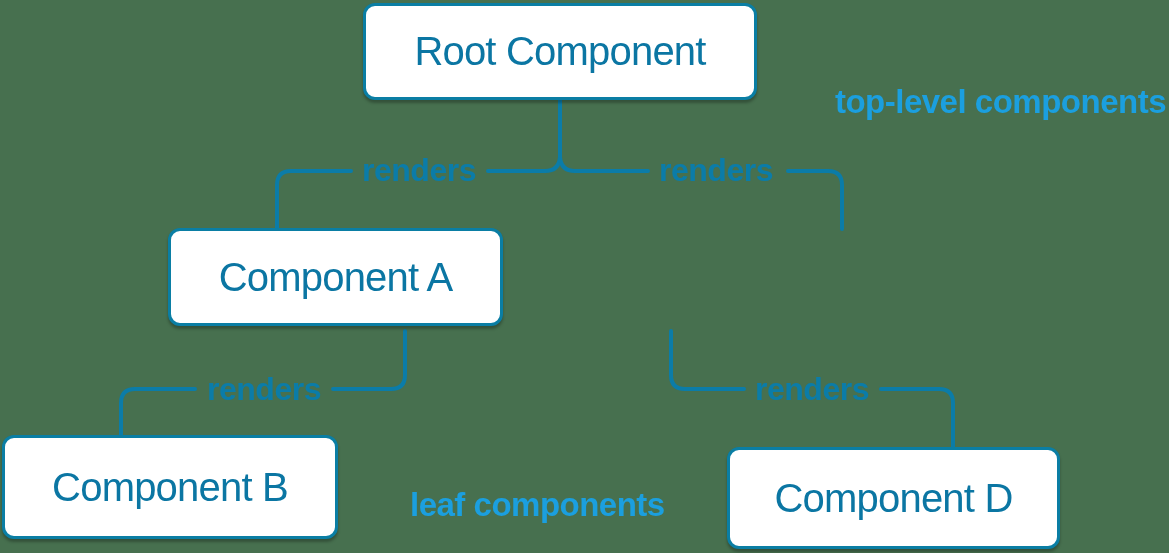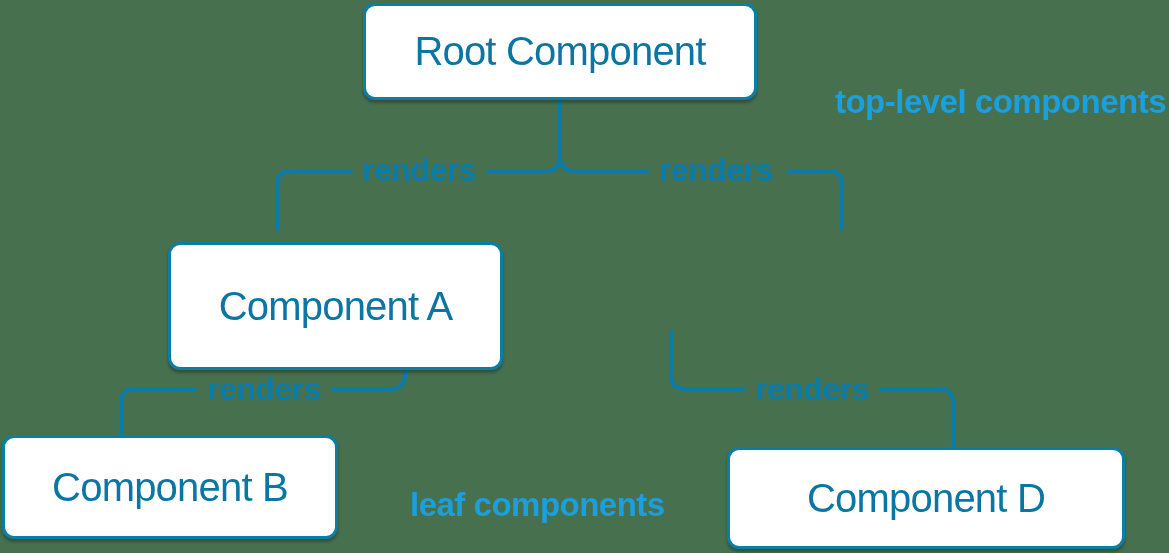--- a/index.html
+++ b/index.html
@@ -46,24 +46,24 @@
     justify-content: center;
   }
   .node .node-label {
     color: var(--node-text);
     font-size: 40px;
     font-weight: 400;
     letter-spacing: -0.8px;
     white-space: nowrap;
   }
   .n-root { left: 363px; top: 3px;   width: 394px; height: 97px; }
-  .n-a    { left: 168px; top: 242px; width: 335px; height: 128px; }
+  .n-a    { left: 168px; top: 228px; width: 335px; height: 98px; }
   .n-c    { left: 598px; top: 228px; width: 334px; height: 103px; }
   .n-b    { left: 2px;   top: 435px; width: 336px; height: 104px; }
-  .n-d    { left: 727px; top: 447px; width: 398px; height: 102px; }
+  .n-d    { left: 727px; top: 447px; width: 333px; height: 102px; }
   .edge-label {
     position: absolute;
     transform: translate(-50%, -50%);
     color: var(--edge-label-text);
     font-size: 32px;
     font-weight: 700;
     letter-spacing: -0.5px;
     white-space: nowrap;
   }
   .el-1 { left: 419px; top: 170px; }

